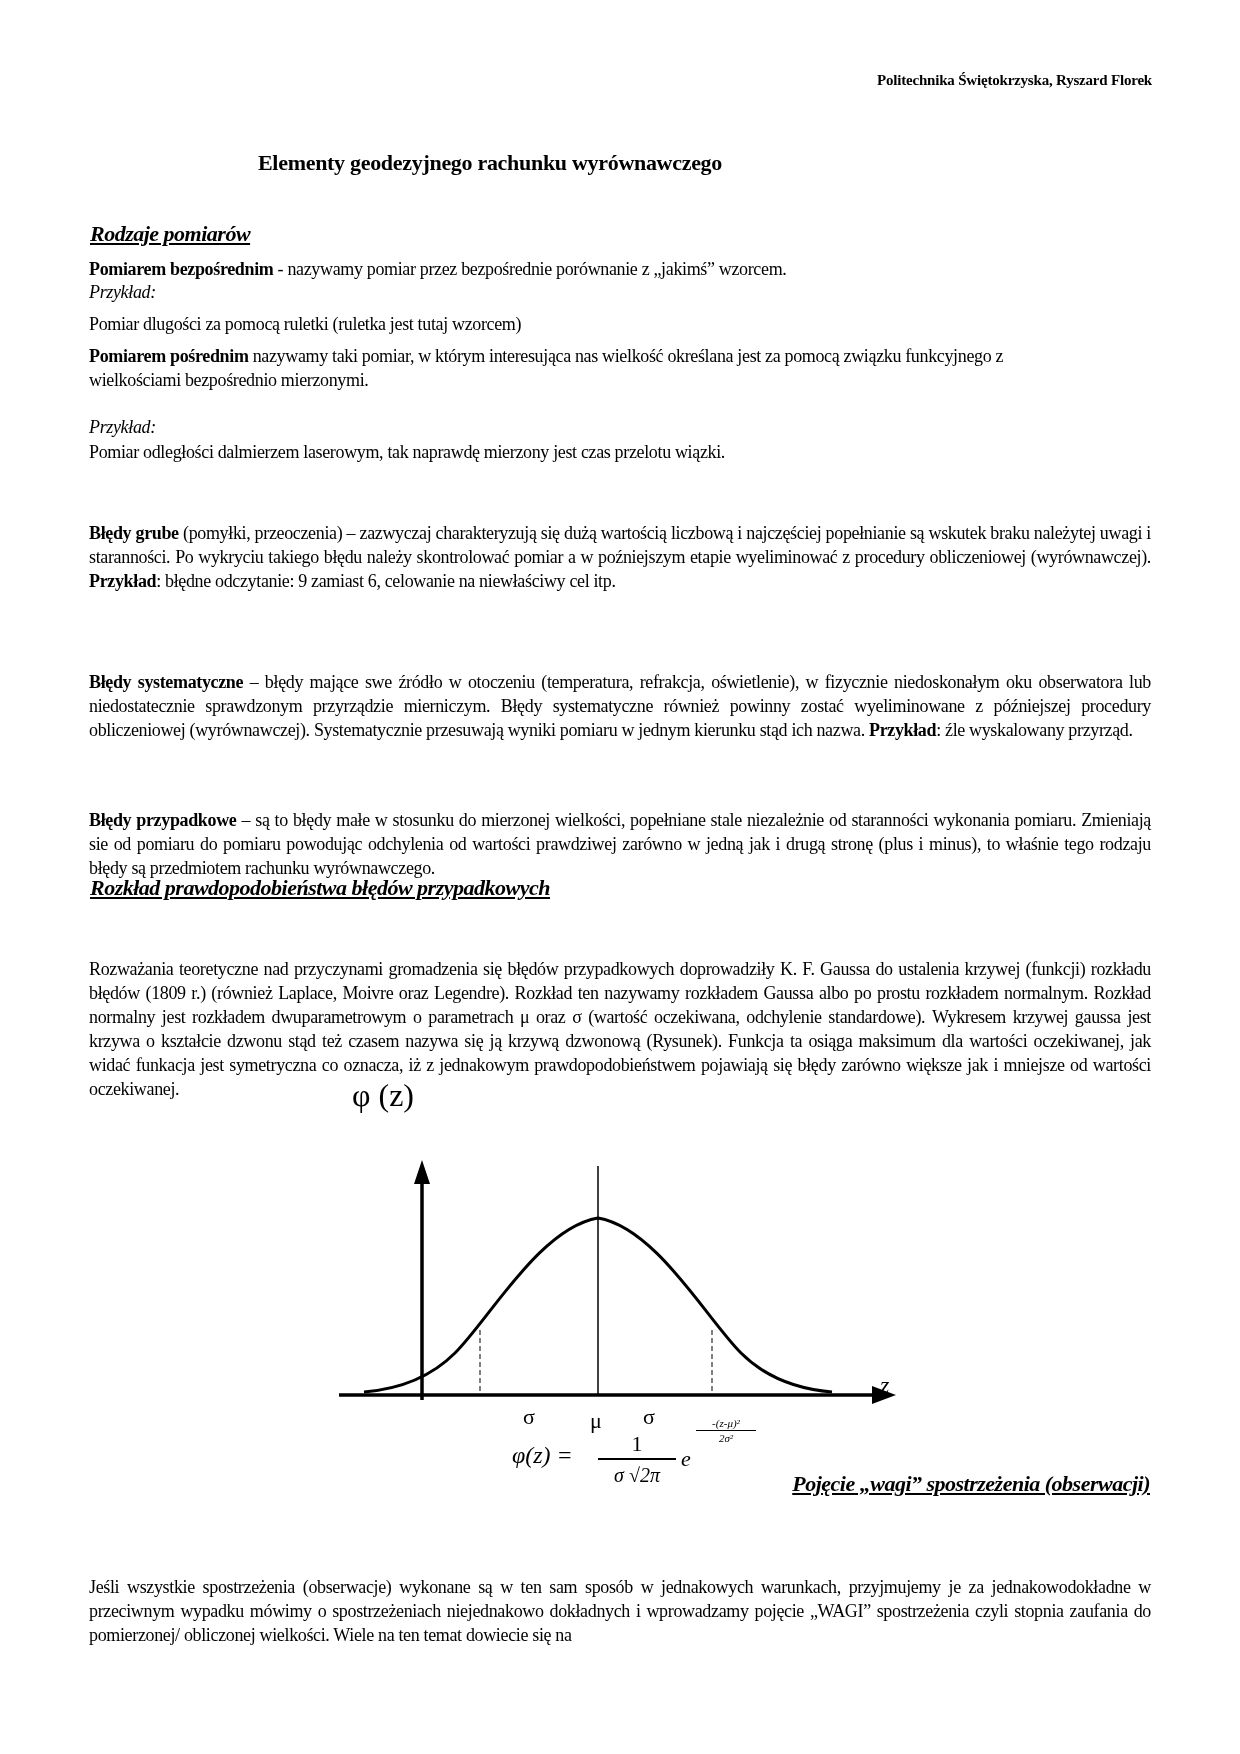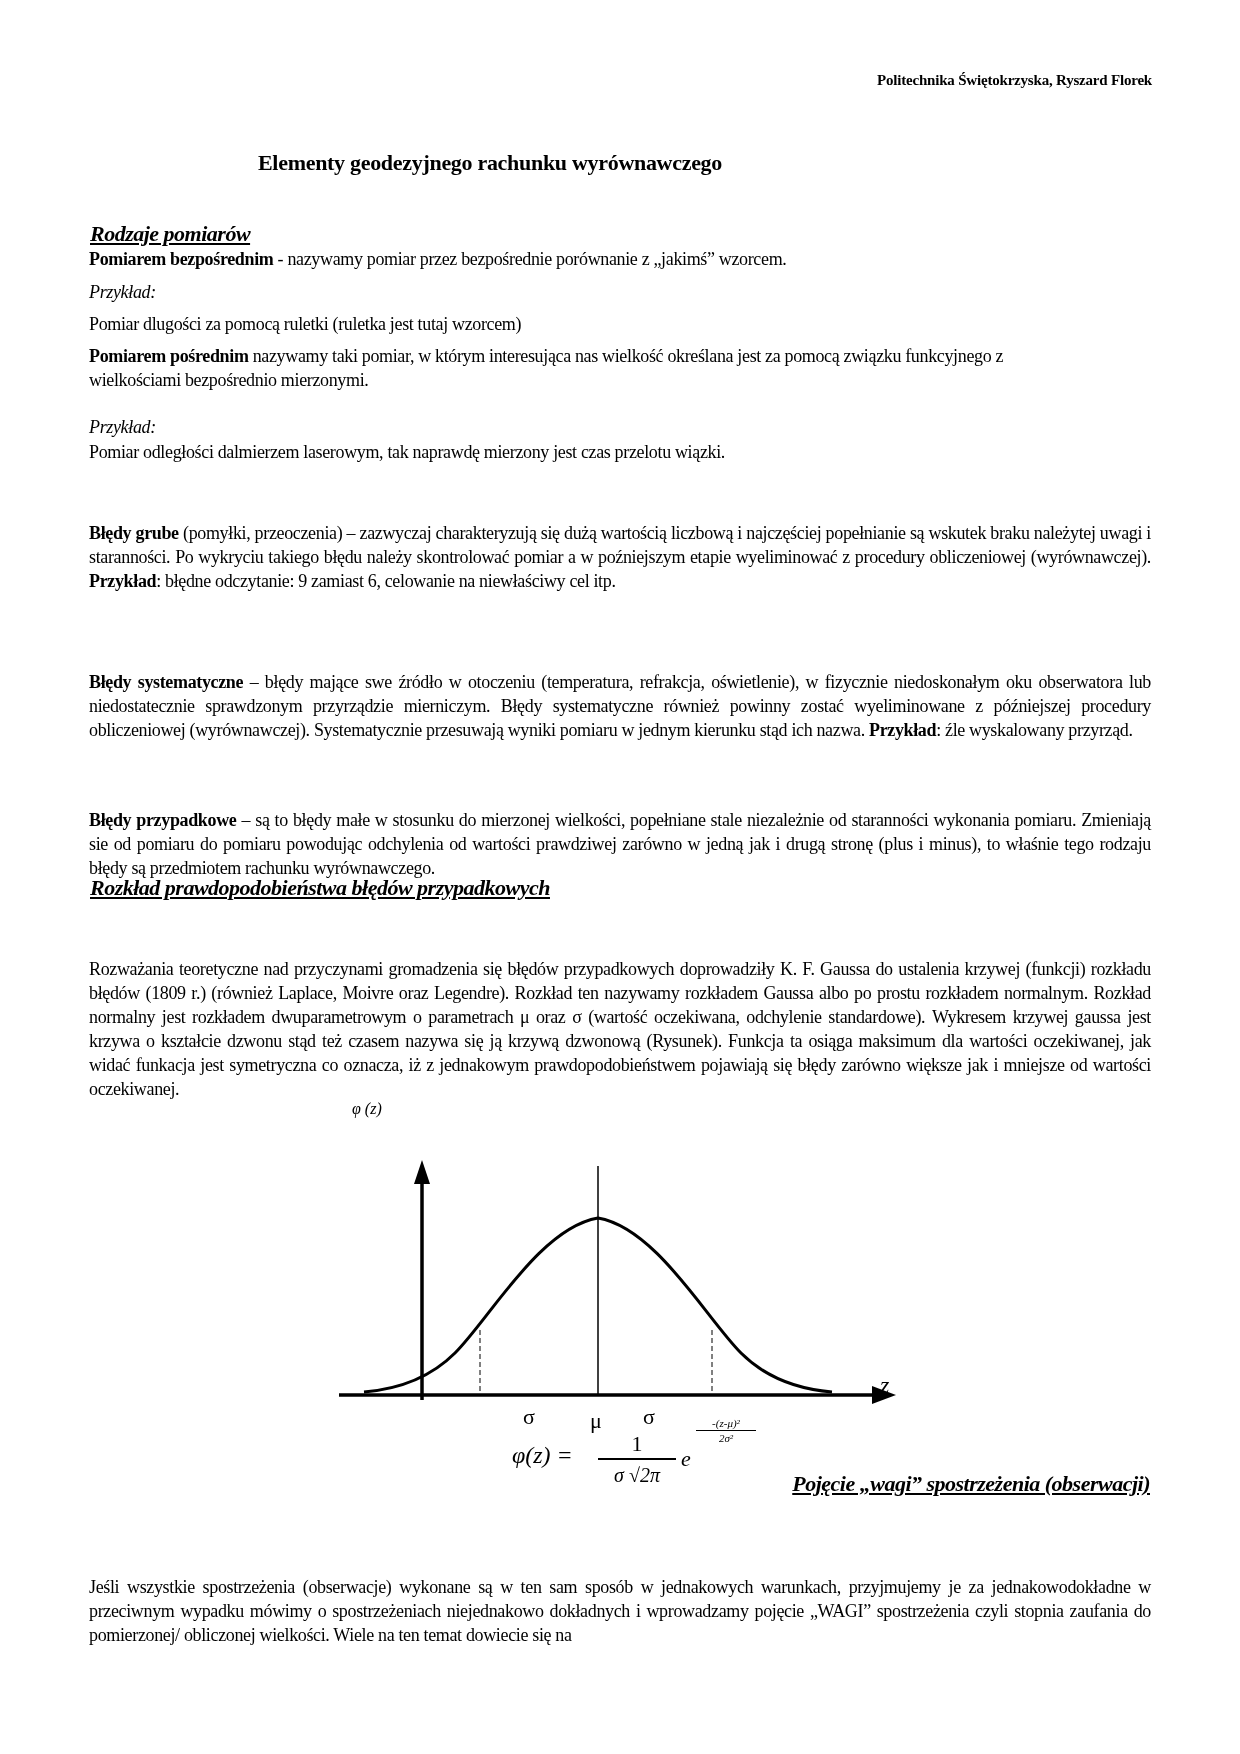--- a/index.html
+++ b/index.html
@@ -32,21 +32,21 @@
 
 <div class="page">
 
   <div class="header-right">Politechnika Świętokrzyska, Ryszard Florek</div>
 
   <div class="doc-title">Elementy geodezyjnego rachunku wyrównawczego</div>
 
   <div class="content" style="top:220px;">
     <h2 class="sec-h">Rodzaje pomiarów</h2>
   </div>
-  <div class="content" style="top:247px;">
+  <div class="content" style="top:257px;">
     <p><b>Pomiarem bezpośrednim</b><span> - nazywamy pomiar przez bezpośrednie porównanie z „jakimś” wzorcem.</span></p>
   </div>
   <div class="content" style="top:280px;">
     <p class="ex-label">Przykład:</p>
   </div>
   <div class="content" style="top:312px;">
     <p>Pomiar dlugości za pomocą ruletki (ruletka jest tutaj wzorcem)</p>
   </div>
   <div class="content" style="top:344px; width:1000px;">
     <p><b>Pomiarem pośrednim</b><span> nazywamy taki pomiar, w którym interesująca nas wielkość określana jest za pomocą związku funkcyjnego z wielkościami bezpośrednio mierzonymi.</span></p>
@@ -84,21 +84,21 @@
       <line x1="339" y1="1395" x2="878" y2="1395" stroke="#000" stroke-width="3.5"></line>
       <polygon points="896,1395 872,1386 872,1404" fill="#000"></polygon>
 
       <line x1="598" y1="1166" x2="598" y2="1395" stroke="#000" stroke-width="1.5"></line>
 
       <line x1="480" y1="1330" x2="480" y2="1395" stroke="#000" stroke-width="1" stroke-dasharray="5,3"></line>
       <line x1="712" y1="1330" x2="712" y2="1395" stroke="#000" stroke-width="1" stroke-dasharray="5,3"></line>
 
       <path d="M364,1392 C400,1389 430,1378 455,1353 C490,1318 540,1228 598,1218 C656,1228 706,1318 741,1353 C766,1378 796,1389 832,1392" fill="none" stroke="#000" stroke-width="3"></path>
     </svg>
-    <div class="dlabel" style="left:352px; top:1100px; font-style:italic; font-size:16px;">φ (z)</div>
+    <div class="dlabel" style="left:352px; top:1077px; font-size:32px;">φ (z)</div>
     <div class="dlabel" style="left:523px; top:1404px;">σ</div>
     <div class="dlabel" style="left:590px; top:1408px;">μ</div>
     <div class="dlabel" style="left:643px; top:1404px;">σ</div>
     <div class="dlabel" style="left:880px; top:1372px; font-style:italic; font-size:24px;">z</div>
   </div>
 
   <div class="formula">
     <span class="lhs">φ(z) =</span>
     <span class="frac">
       <span class="num">1</span>

